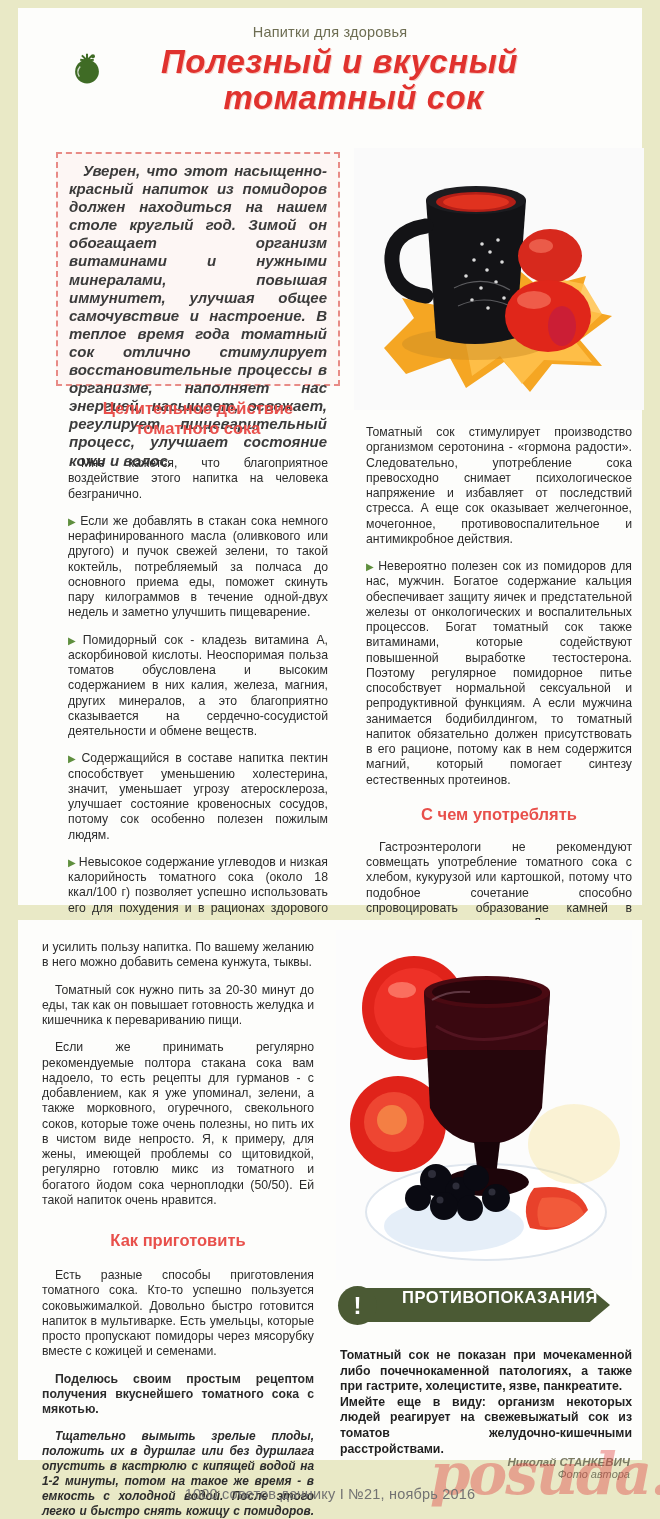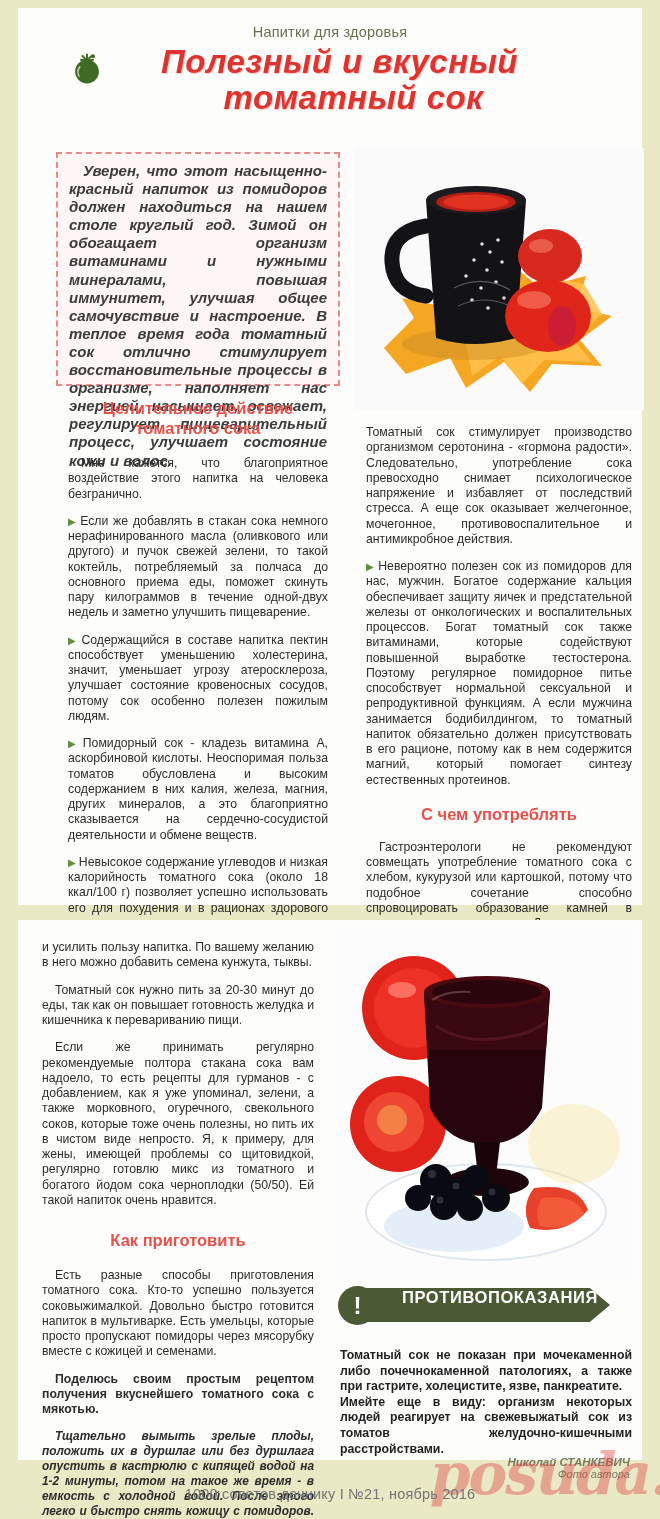--- a/index.html
+++ b/index.html
@@ -282,22 +282,22 @@
     </div>
 
     <div class="col col-left-top">
       <div class="head-red">
         <div>Целительное действие</div>
         <div>томатного сока</div>
       </div>
       <div style="height:6px"></div>
       <p>Мне кажется, что благоприятное воздействие этого напитка на человека безгранично.</p>
       <p class="bullet">Если же добавлять в стакан сока немного нерафинированного масла (оливкового или другого) и пучок свежей зелени, то такой коктейль, потребляемый за полчаса до основного приема еды, поможет скинуть пару килограммов в течение одной-двух недель и заметно улучшить пищеварение.</p>
+      <p class="bullet">Помидорный сок - кладезь витамина А, аскорбиновой кислоты. Неоспоримая польза томатов обусловлена и высоким содержанием в них калия, железа, магния, других минералов, а это благоприятно сказывается на сердечно-сосудистой деятельности и обмене веществ.</p>
       <p class="bullet">Содержащийся в составе напитка пектин способствует уменьшению холестерина, значит, уменьшает угрозу атеросклероза, улучшает состояние кровеносных сосудов, потому сок особенно полезен пожилым людям.</p>
-      <p class="bullet">Помидорный сок - кладезь витамина А, аскорбиновой кислоты. Неоспоримая польза томатов обусловлена и высоким содержанием в них калия, железа, магния, других минералов, а это благоприятно сказывается на сердечно-сосудистой деятельности и обмене веществ.</p>
       <p class="bullet">Невысокое содержание углеводов и низкая калорийность томатного сока (около 18 ккал/100 г) позволяет успешно использовать его для похудения и в рационах здорового питания.</p>
       <p class="bullet">Томаты и сок из них окрашены в ярко-красный цвет благодаря содержанию в плодах ликопина - особого пигмента, который является одним из самых мощных антиоксидантов, предотвращающих развитие онкологических патологий.</p>
     </div>
 
     <div class="col col-right-top">
       <p class="noind">Томатный сок стимулирует производство организмом серотонина - «гормона радости». Следовательно, употребление сока превосходно снимает психологическое напряжение и избавляет от последствий стресса. А еще сок оказывает желчегонное, мочегонное, противовоспалительное и антимикробное действия.</p>
       <p class="bullet">Невероятно полезен сок из помидоров для нас, мужчин. Богатое содержание кальция обеспечивает защиту яичек и предстательной железы от онкологических и воспалительных процессов. Богат томатный сок также витаминами, которые содействуют повышенной выработке тестостерона. Поэтому регулярное помидорное питье способствует нормальной сексуальной и репродуктивной функциям. А если мужчина занимается бодибилдингом, то томатный напиток обязательно должен присутствовать в его рационе, потому как в нем содержится магний, который помогает синтезу естественных протеинов.</p>
       <div style="height:4px"></div>
       <div class="head-red">С чем употреблять</div>
       <div style="height:4px"></div>

